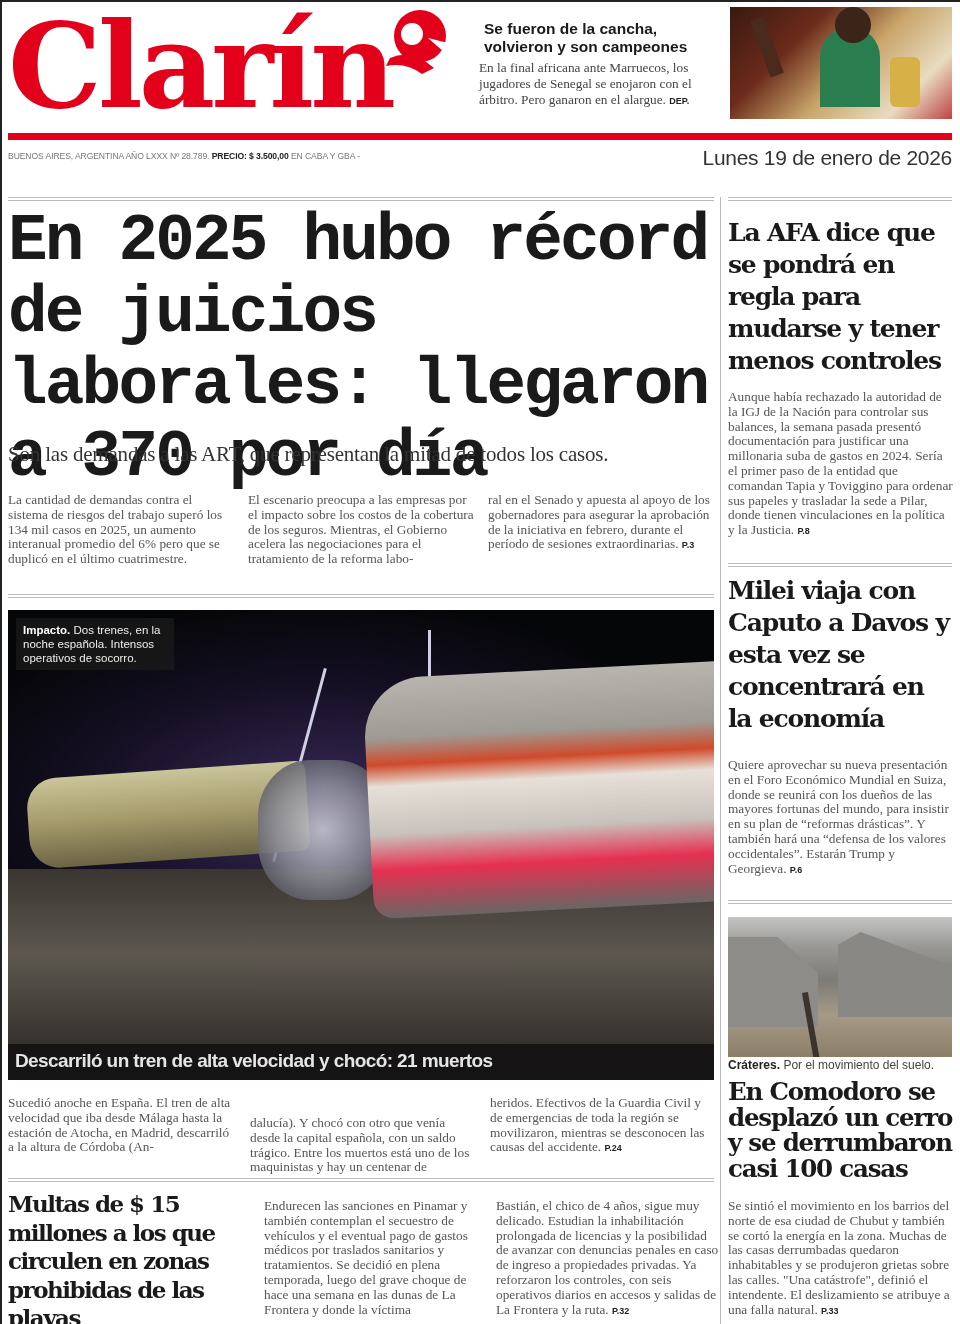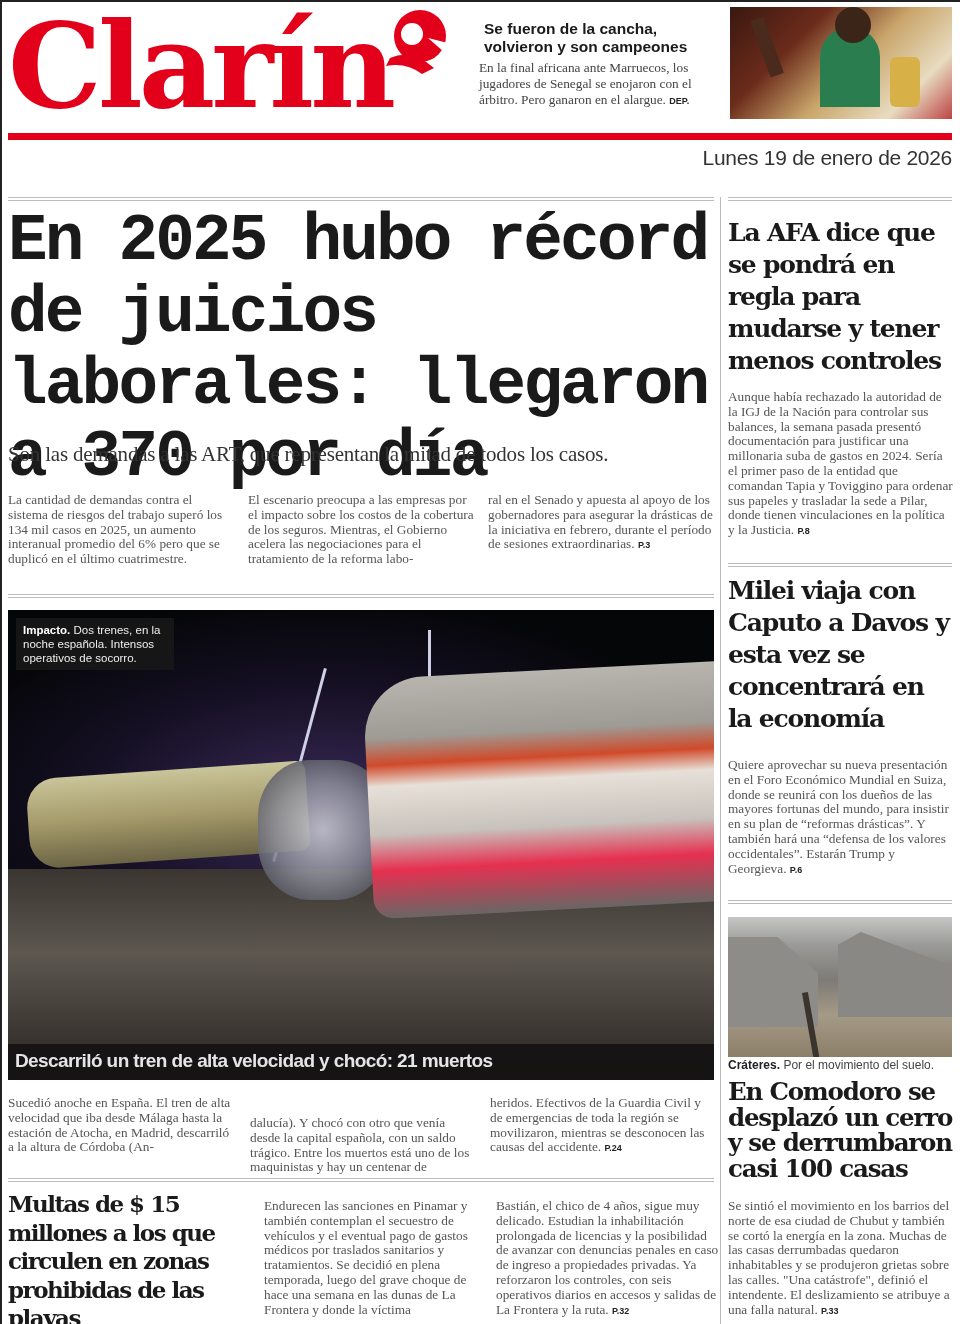--- a/index.html
+++ b/index.html
@@ -71,32 +71,33 @@
 <div class="teaser-body"><span>En la final africana ante Marruecos, los jugadores de Senegal se enojaron con el árbitro. Pero ganaron en el alargue.</span> <span class="pref">DEP.</span></div>
 <div class="teaser-img">
   <div style="position:absolute;left:90px;top:20px;width:60px;height:80px;border-radius:30px 30px 0 0;background:#2a7d4f;"></div>
   <div style="position:absolute;left:105px;top:0;width:36px;height:36px;border-radius:50%;background:#3b2418;"></div>
   <div style="position:absolute;left:30px;top:10px;width:14px;height:60px;background:#4a2a1c;transform:rotate(-20deg);"></div>
   <div style="position:absolute;left:160px;top:50px;width:30px;height:50px;background:#d8b048;border-radius:6px;"></div>
 </div>
 
 <div class="red-rule"></div>
 <div class="imprint">
+  <div><span>BUENOS AIRES, ARGENTINA AÑO LXXX Nº 28.789.</span> <b>PRECIO: $ 3.500,00</b> <span>EN CABA Y GBA -</span></div>
 </div>
 <div class="dateline">Lunes 19 de enero de 2026</div>
 
 <div class="hrule" style="left:8px; top:197px; width:706px;"></div>
 <div class="hrule" style="left:728px; top:197px; width:224px;"></div>
 <div class="vrule" style="left:720px; top:197px; height:1127px;"></div>
 
 <div class="lead-head">En 2025 hubo récord de juicios laborales: llegaron a 370 por día</div>
 <div class="lead-sub">Son las demandas a las ART, que representan la mitad de todos los casos.</div>
 <div class="col3" style="left:8px;">La cantidad de demandas contra el sistema de riesgos del trabajo superó los 134 mil casos en 2025, un aumento interanual promedio del 6% pero que se duplicó en el último cuatrimestre.</div>
 <div class="col3" style="left:248px;">El escenario preocupa a las empresas por el impacto sobre los costos de la cobertura de los seguros. Mientras, el Gobierno acelera las negociaciones para el tratamiento de la reforma labo-</div>
-<div class="col3" style="left:488px;"><span>ral en el Senado y apuesta al apoyo de los gobernadores para asegurar la drásticas de la iniciativa en febrero, durante el período de sesiones extraordinarias.</span> <span class="pref">P.3</span></div>
+<div class="col3" style="left:488px;"><span>ral en el Senado y apuesta al apoyo de los gobernadores para asegurar la aprobación de la iniciativa en febrero, durante el período de sesiones extraordinarias.</span> <span class="pref">P.3</span></div>
 
 <div class="hrule" style="left:8px; top:594px; width:706px;"></div>
 
 <div class="photo">
   <div class="sky"></div>
   <div class="ground"></div>
   <div class="pole" style="left:290px; top:55px; height:200px; transform:rotate(15deg);"></div>
   <div class="pole" style="left:420px; top:20px; height:120px;"></div>
   <div class="car1"></div>
   <div class="debris"></div>

